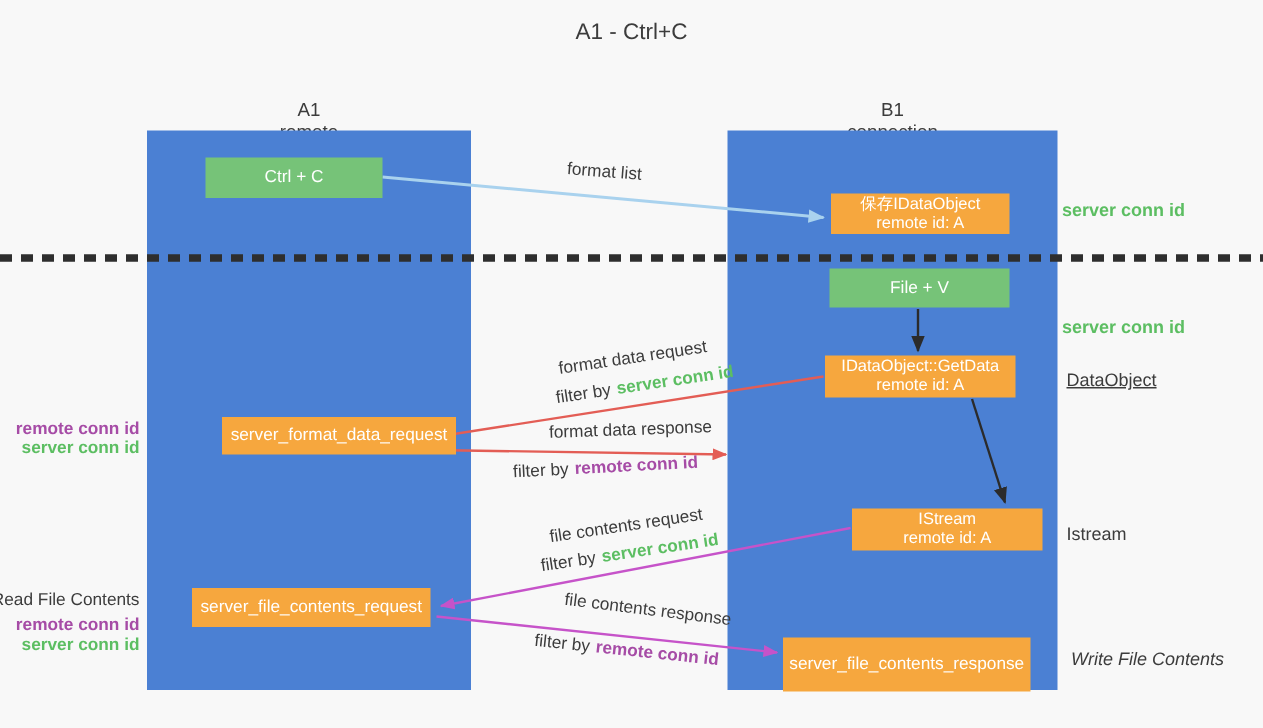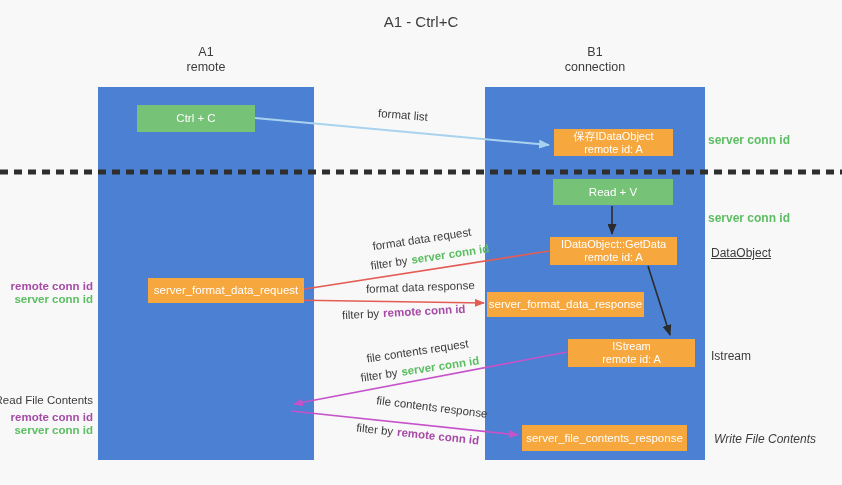--- a/index.html
+++ b/index.html
@@ -4,21 +4,21 @@
 <style>
   * { margin:0; padding:0; box-sizing:border-box; }
   html,body { background:#f8f8f8; }
   .canvas { position:relative; width:842px; height:485px; overflow:hidden;
             background:var(--bg,#f8f8f8); font-family:"Liberation Sans",sans-serif; }
   .title { position:absolute; left:0; top:13px; width:842px; text-align:center;
            font-size:15px; line-height:18px; color:var(--ink,#3c3c3c); }
   .lane { position:absolute; top:87px; height:373px; background:var(--lane_blue,#4b80d3); }
   .lane.a { left:98px; width:216px; }
   .lane.b { left:485px; width:220px; }
-  .lane-hd { position:absolute; top:45px; text-align:center; font-size:12.5px;
+  .lane-hd { position:absolute; top:66px; text-align:center; font-size:12.5px;
              line-height:15px; color:var(--ink,#3c3c3c); }
   .lane-hd.a { left:98px; width:216px; }
   .lane-hd.b { left:485px; width:220px; }
   svg.arrows { position:absolute; left:0; top:0; width:842px; height:485px; }
   .s-blue  { stroke:var(--arrow_blue,#a9d2ee);   stroke-width:2; }
   .s-black { stroke:var(--arrow_black,#2b2b2b);  stroke-width:1.6; }
   .s-red   { stroke:var(--arrow_red,#e35d55);    stroke-width:1.6; }
   .s-mag   { stroke:var(--arrow_magenta,#c653c9);stroke-width:1.6; }
   .s-dot   { stroke:var(--divider,#2e2e2e); stroke-width:5; stroke-dasharray:8 6; }
   .f-blue  { fill:var(--arrow_blue,#a9d2ee); }
@@ -87,37 +87,37 @@
   </svg>
 
   <div class="box greenb" style="left:137px;top:105px;width:118px;height:27px;">
     <div>Ctrl + C</div>
   </div>
   <div class="box orange" style="left:554px;top:129px;width:119px;height:27px;font-size:11px;">
     <div>保存IDataObject</div>
     <div>remote id: A</div>
   </div>
   <div class="box greenb" style="left:553px;top:179px;width:120px;height:26px;">
-    <div>Read + V</div>
+    <div>File + V</div>
   </div>
   <div class="box orange" style="left:550px;top:237px;width:127px;height:28px;font-size:11px;">
     <div>IDataObject::GetData</div>
     <div>remote id: A</div>
   </div>
   <div class="box orange" style="left:148px;top:278px;width:156px;height:25px;">
     <div>server_format_data_request</div>
   </div>
-  <div class="box orange" style="left:487px;top:292px;width:157px;height:25px;">
-    <div>server_format_data_response</div>
-  </div>
   <div class="box orange" style="left:568px;top:339px;width:127px;height:28px;font-size:11px;">
     <div>IStream</div>
     <div>remote id: A</div>
   </div>
-  <div class="box orange" style="left:522px;top:425px;width:165px;height:26px;">
+  <div class="box orange" style="left:128px;top:392px;width:159px;height:26px;">
+    <div>server_file_contents_request</div>
+  </div>
+  <div class="box orange" style="left:522px;top:425px;width:165px;height:36px;">
     <div>server_file_contents_response</div>
   </div>
 
   <div class="alabel" style="left:378px;top:109px;transform:rotate(4.5deg);">format list</div>
 
   <div class="alabel" style="left:372px;top:233px;transform:rotate(-8.5deg);">format data request</div>
   <div class="alabel" style="left:370px;top:251px;transform:rotate(-8.5deg);">
     <span>filter by</span><span class="gtxt filter-gap">server conn id</span>
   </div>
 

